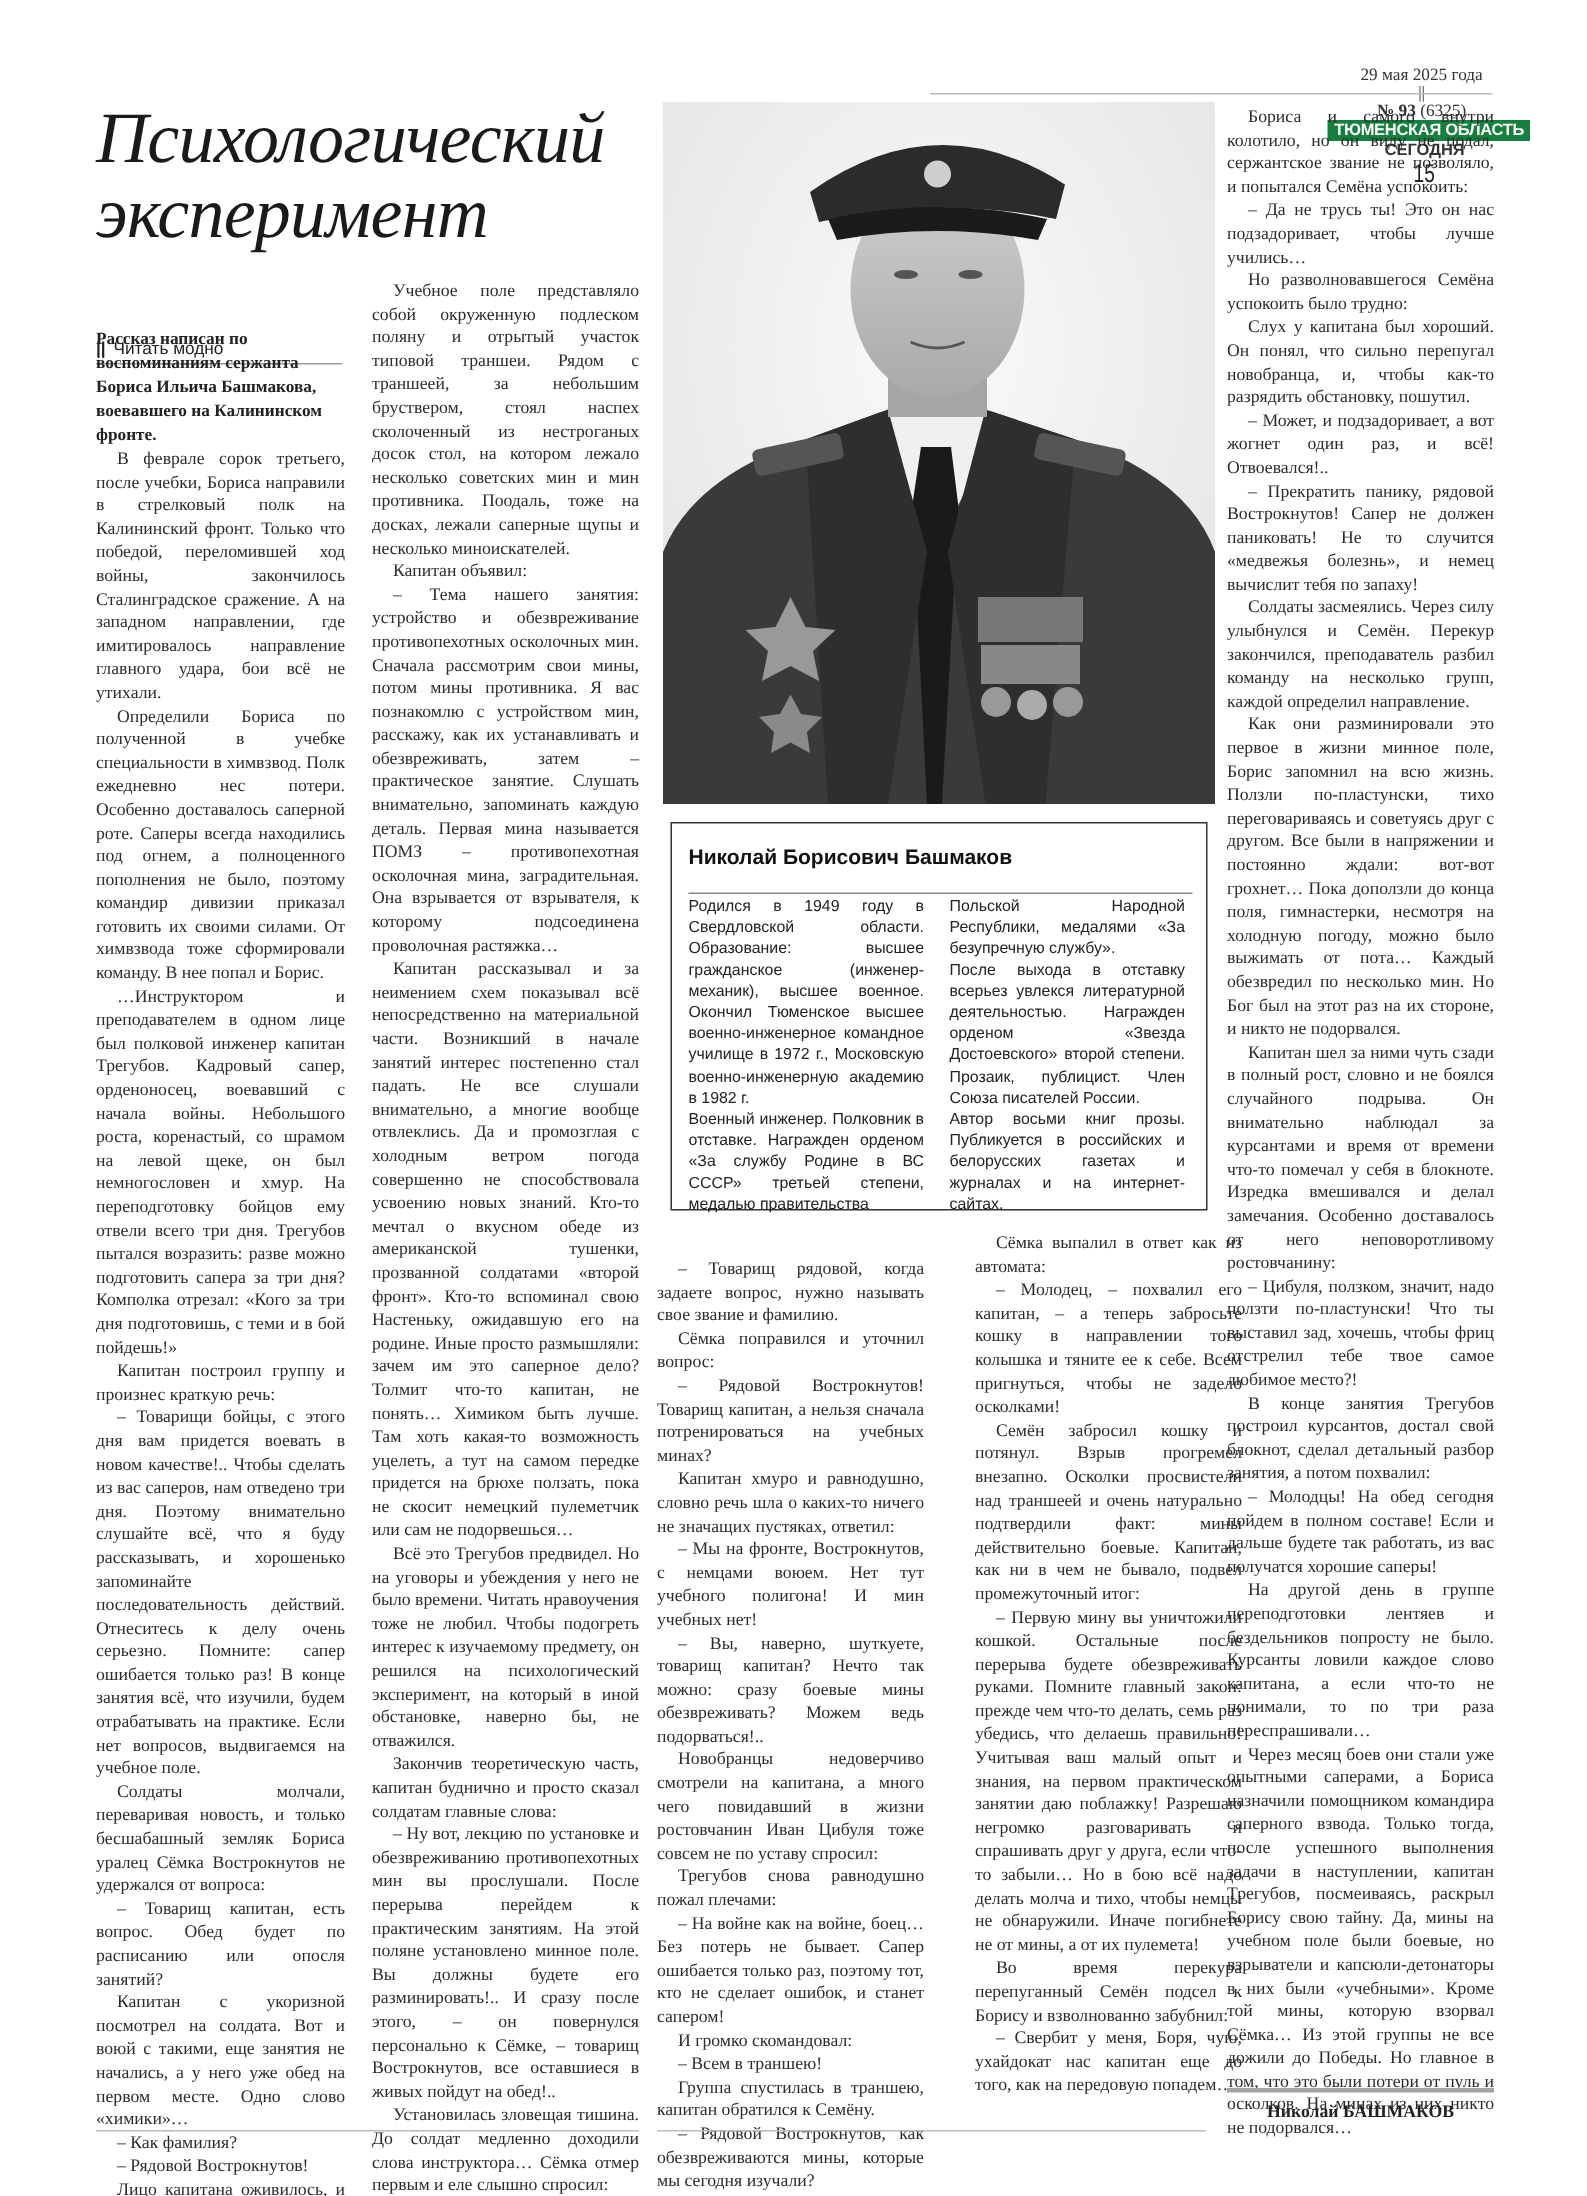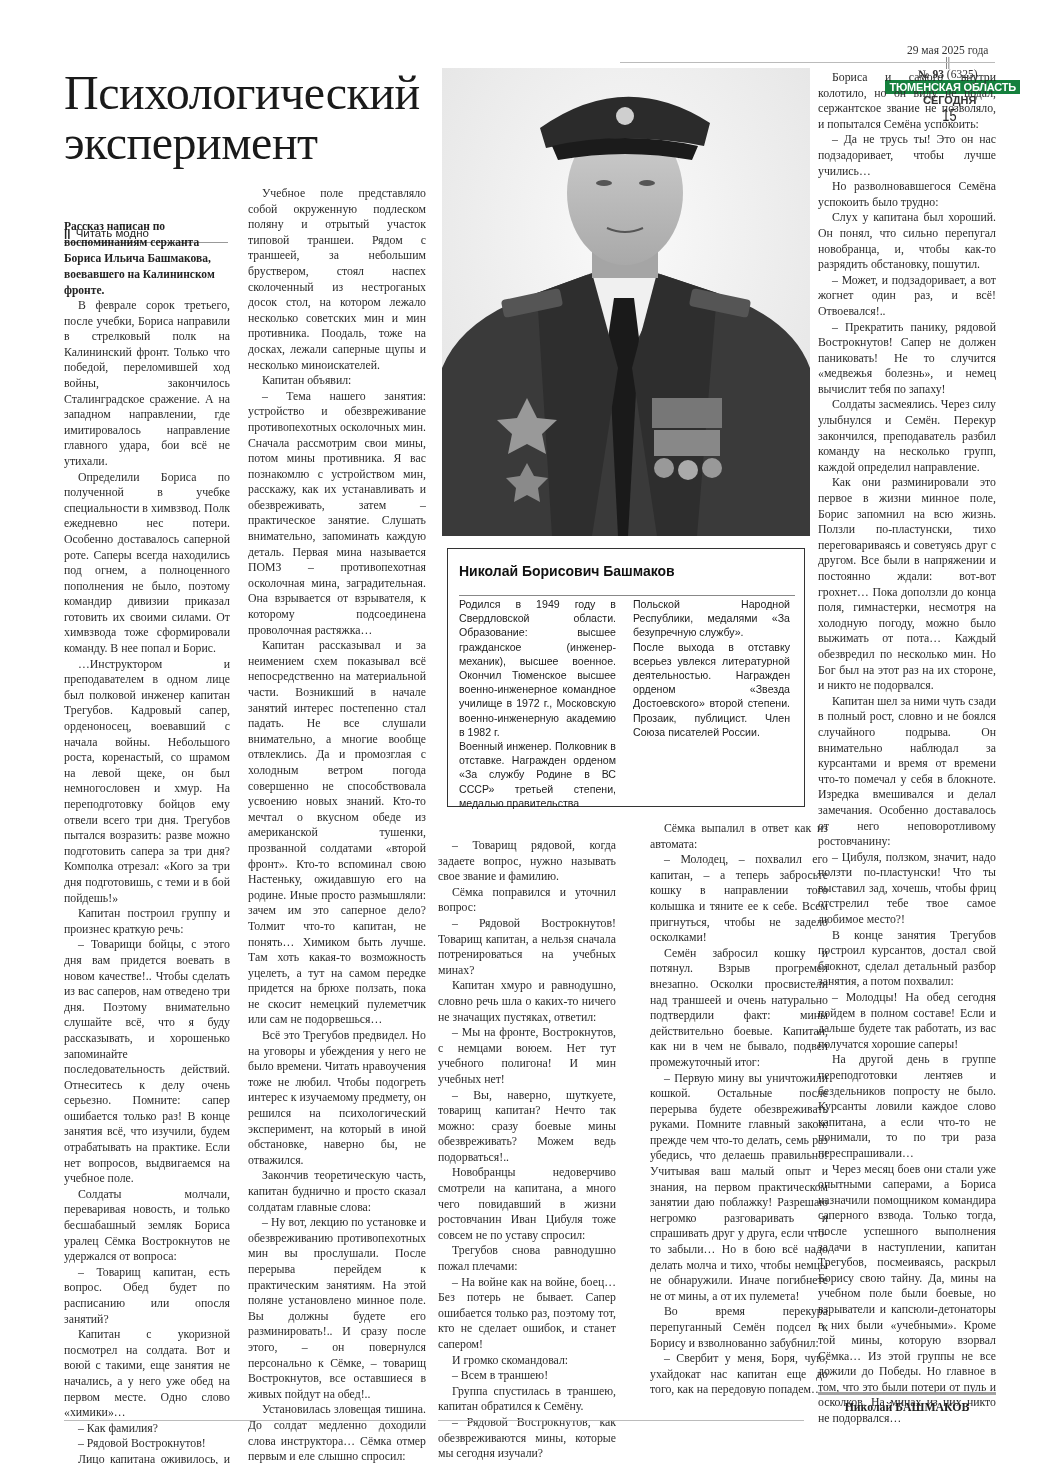--- a/index.html
+++ b/index.html
@@ -4,21 +4,21 @@
 <style>
   html,body{margin:0;padding:0;background:#fff;}
   body{width:1058px;height:1464px;position:relative;overflow:hidden;color:#2a2a2a;font-family:"Liberation Serif","DejaVu Serif",serif;}
   .masthead{position:absolute;top:44px;right:38px;display:flex;align-items:center;font-size:11.5px;color:#333;flex-direction:column;}
   .masthead .sep{margin:0 6px;}
   .masthead .num b{font-weight:bold;}
   .region{background:#15803d;color:#fff;font-family:"Liberation Sans","DejaVu Sans",sans-serif;font-weight:bold;font-size:11px;padding:1px 4px;margin-left:10px;letter-spacing:-0.2px;}
   .today{font-family:"Liberation Sans","DejaVu Sans",sans-serif;font-weight:bold;font-size:11px;margin-left:4px;}
   .pagenum{font-family:"Liberation Sans","DejaVu Sans",sans-serif;font-size:17px;margin-left:3px;transform:scaleX(0.75);display:inline-block;color:#222;}
   .topline{position:absolute;top:62px;left:620px;width:375px;height:1px;background:#bbb;}
-  h1.title{position:absolute;left:64px;top:68px;margin:0;font-family:"Liberation Serif","DejaVu Serif",serif;font-weight:normal;font-size:48px;line-height:50px;color:#1a1a1a;letter-spacing:-0.5px;width:420px;}
+  h1.title{position:absolute;left:64px;top:68px;margin:0;font-family:"Liberation Serif","DejaVu Serif",serif;font-weight:normal;font-size:48px;line-height:50px;color:#1a1a1a;letter-spacing:-0.5px;width:420px;font-style:italic;}
   .rubric{position:absolute;left:64px;top:186px;width:164px;font-family:"Liberation Sans","DejaVu Sans",sans-serif;font-size:11.5px;color:#222;border-bottom:1px solid #999;padding-bottom:3px;margin-top:41px;}
   .rubric .bar{font-weight:bold;margin-right:2px;}
   .lead{position:absolute;left:64px;top:218px;width:166px;font-weight:bold;font-size:11.5px;line-height:16px;color:#222;}
   .col{position:absolute;font-size:11.8px;line-height:15.6px;text-align:justify;color:#2b2b2b;}
   .col p{margin:0;text-indent:14px;hyphens:auto;}
   #col1{left:64px;top:298px;width:166px;}
   #col2{left:248px;top:186px;width:178px;}
   #col3{left:438px;top:838px;width:178px;}
   #col4{left:626px;top:821px;width:178px;margin-left:24px;}
   #col5{left:818px;top:70px;width:178px;}
@@ -171,19 +171,20 @@
 
 <div class="bio">
   <h2>Николай Борисович Башмаков</h2>
   <div class="bcol b1">
       <p>Родился в 1949 году в Свердловской области. Образование: высшее гражданское (инженер-механик), высшее военное. Окончил Тюменское высшее военно-инженерное командное училище в 1972 г., Московскую военно-инженерную академию в 1982 г.</p>
       <p>Военный инженер. Полковник в отставке. Награжден орденом «За службу Родине в ВС СССР» третьей степени, медалью правительства</p>
     </div>
   <div class="bcol b2">
       <p>Польской Народной Республики, медалями «За безупречную службу».</p>
       <p>После выхода в отставку всерьез увлекся литературной деятельностью. Награжден орденом «Звезда Достоевского» второй степени. Прозаик, публицист. Член Союза писателей России.</p>
+      <p>Автор восьми книг прозы. Публикуется в российских и белорусских газетах и журналах и на интернет-сайтах.</p>
     </div>
 </div>
 
 <div class="rule-bottom" style="left:64px;top:1420px;width:362px;"></div>
 <div class="rule-bottom" style="left:438px;top:1420px;width:366px;"></div>
 
 <div class="signature">Николай БАШМАКОВ</div>
 
 </body></html>

